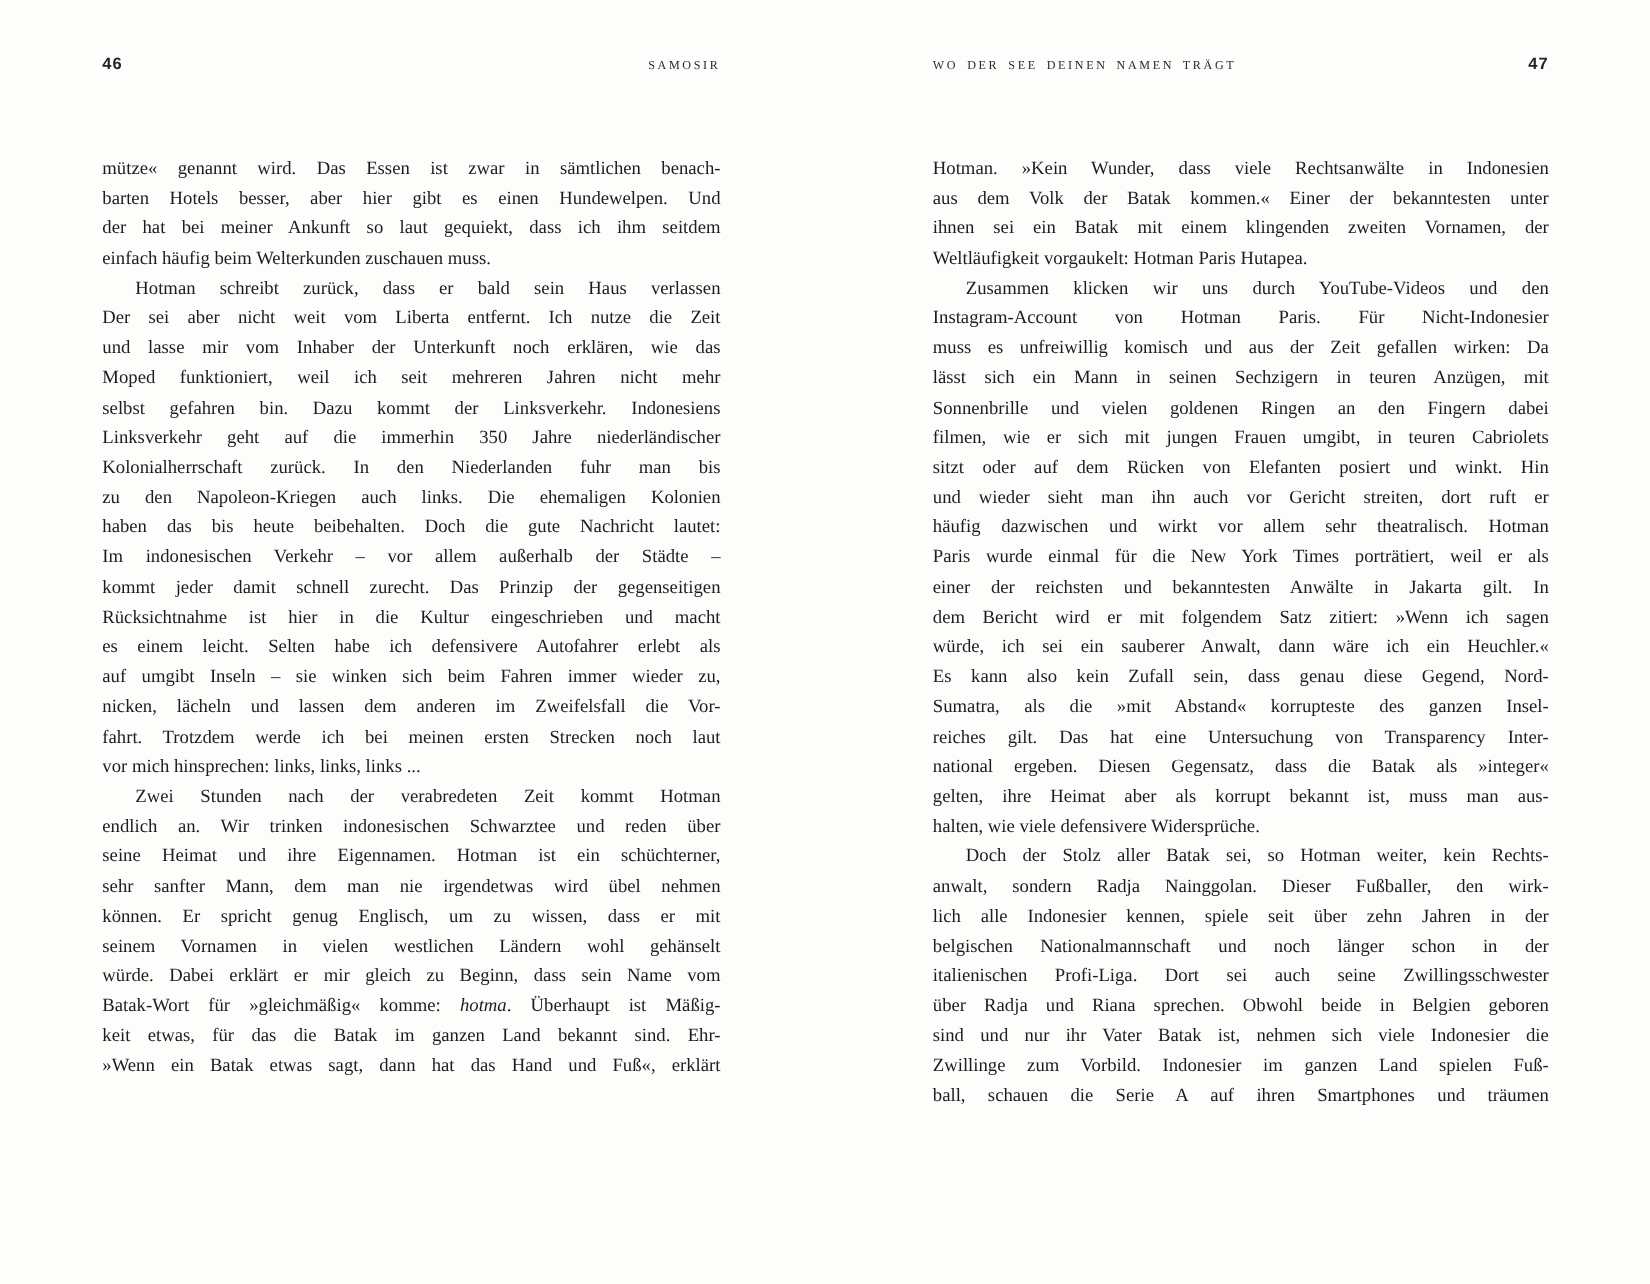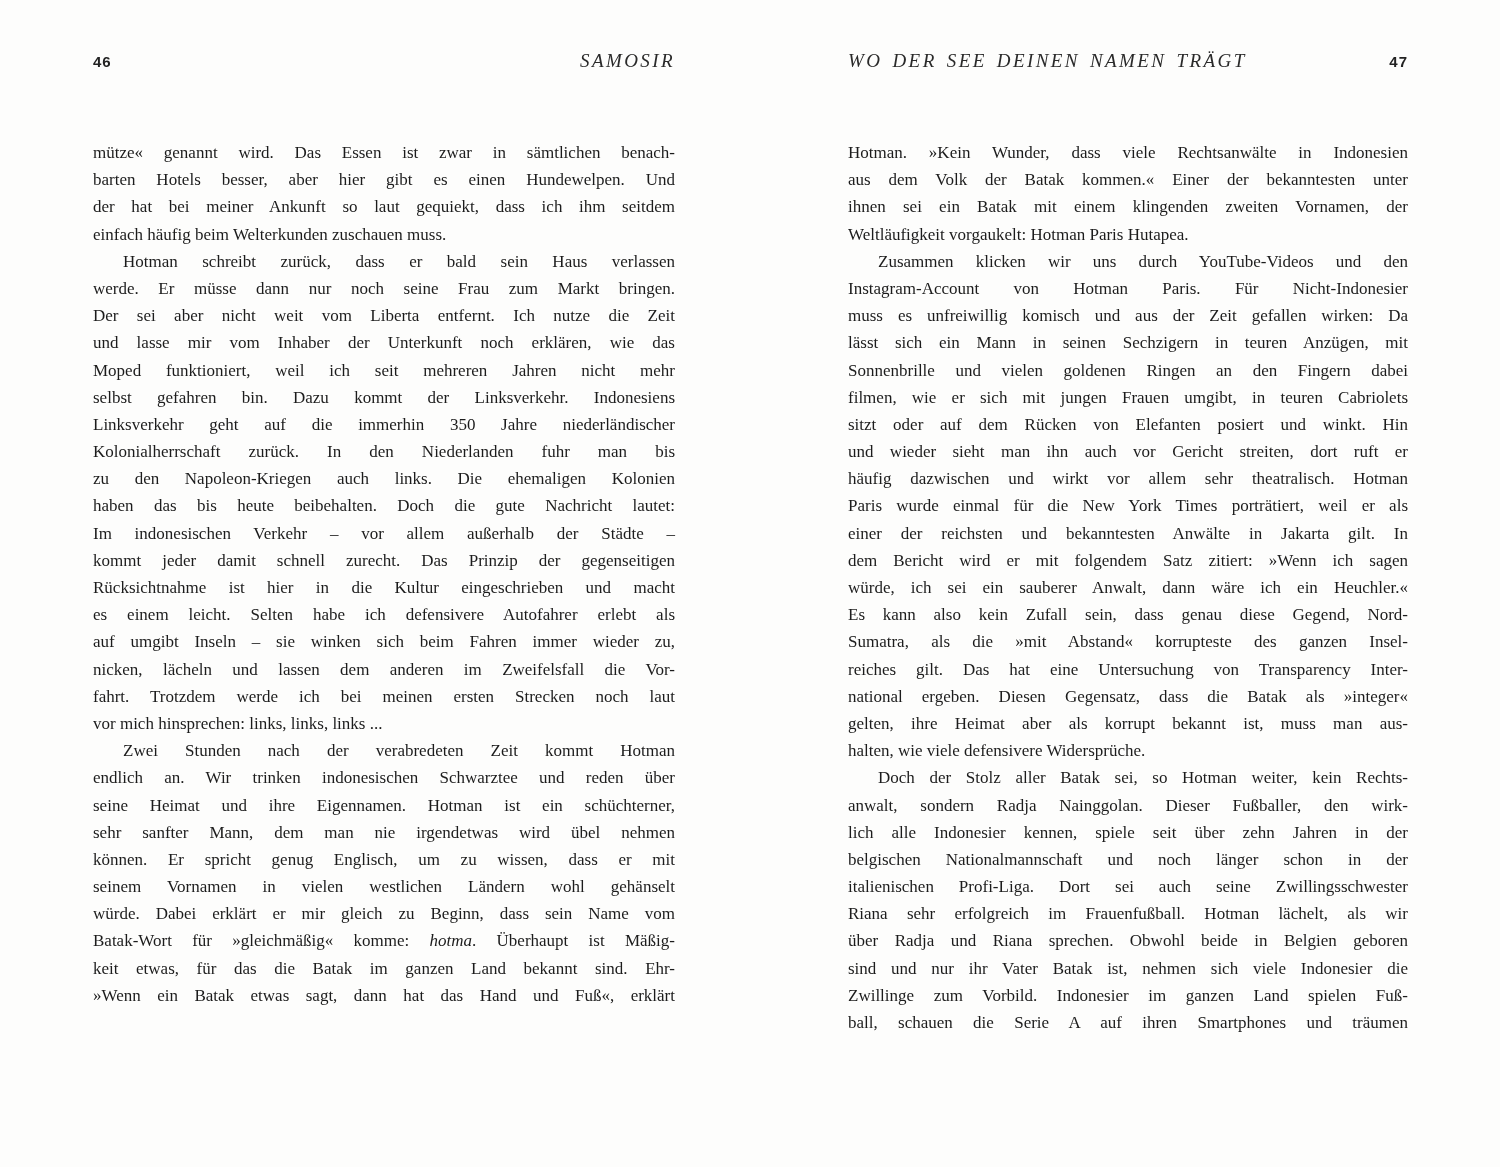--- a/index.html
+++ b/index.html
@@ -16,21 +16,21 @@
     background: #fdfdfc;
     color: #1c1c1c;
     overflow: hidden;
   }
   .page {
     position: absolute;
     top: 0;
     width: 750px;
     height: 1167px;
   }
-  .page.left  { left: 0; padding-left: 20px; }
+  .page.left  { left: 0; }
   .page.right { left: 750px; }
 
   .page-header {
     position: absolute;
     top: 50px;
     display: flex;
     justify-content: space-between;
     align-items: baseline;
   }
   .page.left  .page-header { left: 93px; right: 95px; }
@@ -38,27 +38,26 @@
 
   .page-number {
     font-family: "Liberation Sans", sans-serif;
     font-size: 15px;
     font-weight: 700;
     letter-spacing: 1px;
     color: #222;
   }
   .running-head {
     font-family: "Liberation Serif", serif;
-    font-size: 19px;
+    font-size: 11px;
     letter-spacing: 2.4px;
     word-spacing: 3px;
     text-transform: uppercase;
     color: #2a2a2a;
     white-space: nowrap;
-    font-style: italic;
   }
   
   .page.left  .page-header .running-head { order: 2; }
   .page.left  .page-header .page-number  { order: 1; }
   .page.right .page-header .running-head { order: 1; text-align: right; }
   .page.right .page-header .page-number  { order: 2; }
 
   .body-text {
     position: absolute;
     top: 139px;
@@ -88,21 +87,20 @@
     <div class="page-header">
       <span class="page-number">46</span>
       <span class="running-head">SAMOSIR</span>
     </div>
     <div class="body-text">
         <div class="line">mütze« genannt wird. Das Essen ist zwar in sämtlichen benach-</div>
         <div class="line">barten Hotels besser, aber hier gibt es einen Hundewelpen. Und</div>
         <div class="line">der hat bei meiner Ankunft so laut gequiekt, dass ich ihm seitdem</div>
         <div class="line last">einfach häufig beim Welterkunden zuschauen muss.</div>
         <div class="line indent">Hotman schreibt zurück, dass er bald sein Haus verlassen</div>
-        <div class="line">werde. Er müsse dann nur noch seine Frau zum Markt bringen.</div>
         <div class="line">Der sei aber nicht weit vom Liberta entfernt. Ich nutze die Zeit</div>
         <div class="line">und lasse mir vom Inhaber der Unterkunft noch erklären, wie das</div>
         <div class="line">Moped funktioniert, weil ich seit mehreren Jahren nicht mehr</div>
         <div class="line">selbst gefahren bin. Dazu kommt der Linksverkehr. Indonesiens</div>
         <div class="line">Linksverkehr geht auf die immerhin 350 Jahre niederländischer</div>
         <div class="line">Kolonialherrschaft zurück. In den Niederlanden fuhr man bis</div>
         <div class="line">zu den Napoleon-Kriegen auch links. Die ehemaligen Kolonien</div>
         <div class="line">haben das bis heute beibehalten. Doch die gute Nachricht lautet:</div>
         <div class="line">Im indonesischen Verkehr – vor allem außerhalb der Städte –</div>
         <div class="line">kommt jeder damit schnell zurecht. Das Prinzip der gegenseitigen</div>
@@ -152,21 +150,20 @@
         <div class="line">Sumatra, als die »mit Abstand« korrupteste des ganzen Insel-</div>
         <div class="line">reiches gilt. Das hat eine Untersuchung von Transparency Inter-</div>
         <div class="line">national ergeben. Diesen Gegensatz, dass die Batak als »integer«</div>
         <div class="line">gelten, ihre Heimat aber als korrupt bekannt ist, muss man aus-</div>
         <div class="line last">halten, wie viele defensivere Widersprüche.</div>
         <div class="line indent">Doch der Stolz aller Batak sei, so Hotman weiter, kein Rechts-</div>
         <div class="line">anwalt, sondern Radja Nainggolan. Dieser Fußballer, den wirk-</div>
         <div class="line">lich alle Indonesier kennen, spiele seit über zehn Jahren in der</div>
         <div class="line">belgischen Nationalmannschaft und noch länger schon in der</div>
         <div class="line">italienischen Profi-Liga. Dort sei auch seine Zwillingsschwester</div>
-        <div class="line">Riana sehr erfolgreich im Frauenfußball. Hotman lächelt, als wir</div>
         <div class="line">über Radja und Riana sprechen. Obwohl beide in Belgien geboren</div>
         <div class="line">sind und nur ihr Vater Batak ist, nehmen sich viele Indonesier die</div>
         <div class="line">Zwillinge zum Vorbild. Indonesier im ganzen Land spielen Fuß-</div>
         <div class="line">ball, schauen die Serie A auf ihren Smartphones und träumen</div>
       </div>
   </div>
 
 </div>
 
 </body></html>

